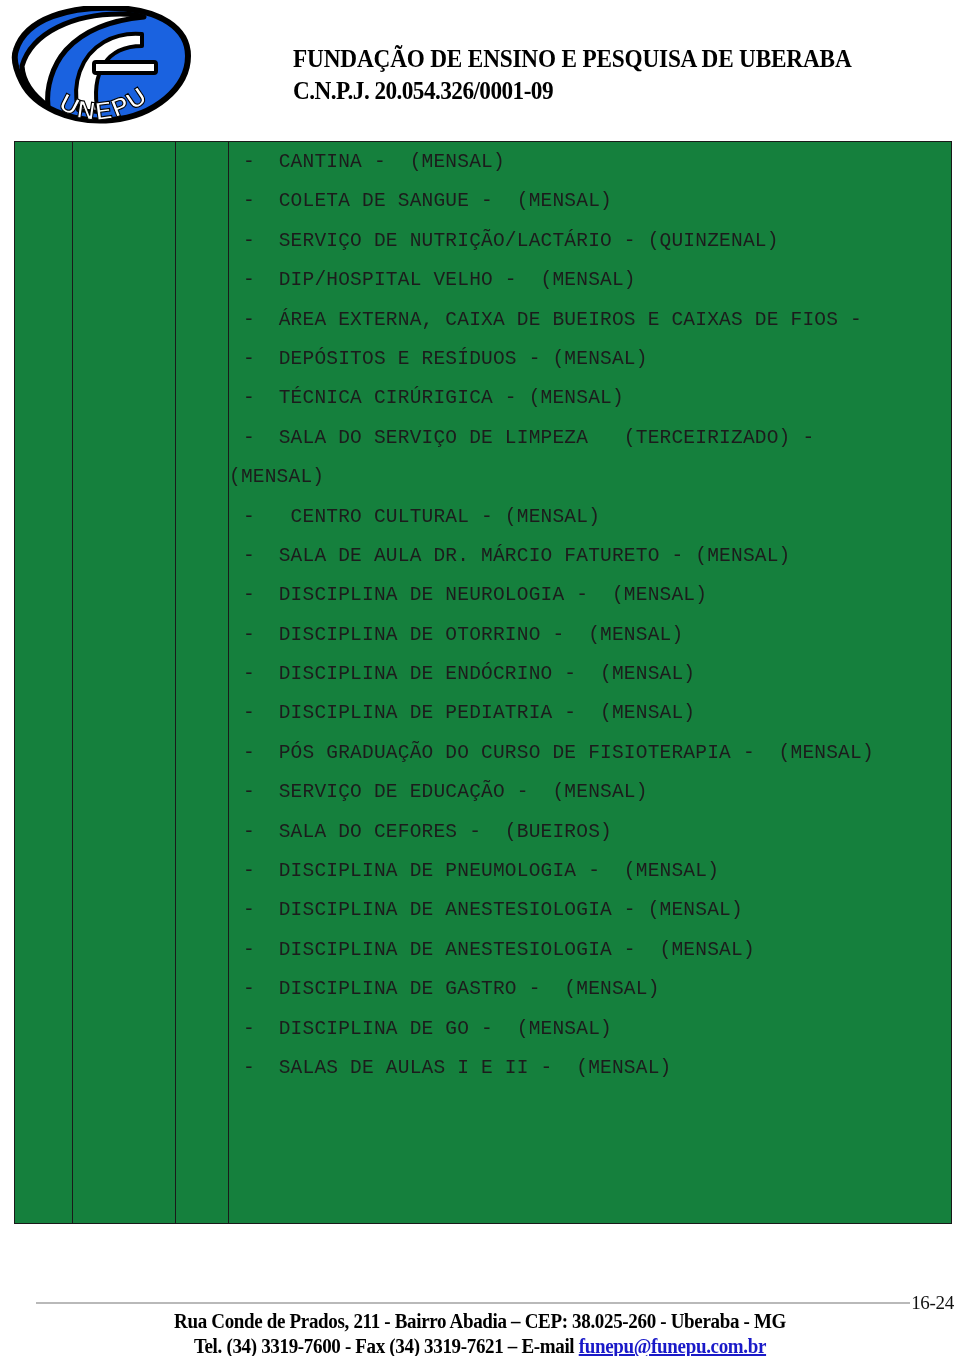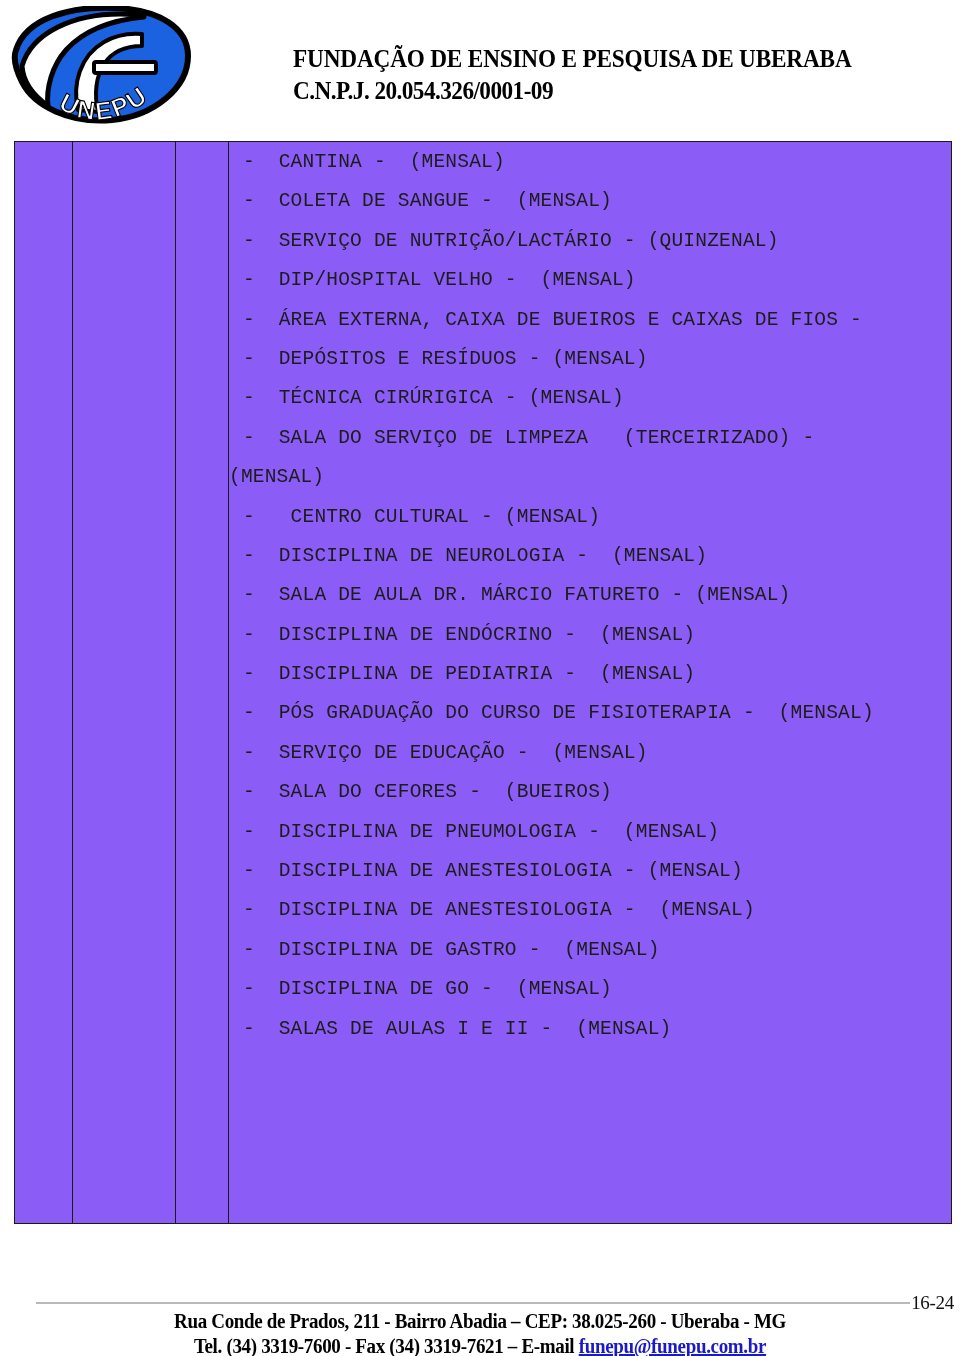--- a/index.html
+++ b/index.html
@@ -64,21 +64,21 @@
   
   #content-table {
     position: absolute;
     left: 14px;
     top: 141px;
     width: 938px;
     height: 1083px;
     border: 1.5px solid #1a1a1a;
     box-sizing: border-box;
     display: flex;
-    background: #8b5cf6;
+    background: #15803d;
   }
   .tcol {
     border-right: 1.5px solid #1a1a1a;
     box-sizing: border-box;
     height: 100%;
   }
   .tcol.c1 { width: 58px; }
   .tcol.c2 { width: 103px; }
   .tcol.c3 { width: 53px; }
   .tcol.c4 {
@@ -205,22 +205,23 @@
         <div class="line ind">-  CANTINA -  (MENSAL)</div>
         <div class="line ind">-  COLETA DE SANGUE -  (MENSAL)</div>
         <div class="line ind">-  SERVIÇO DE NUTRIÇÃO/LACTÁRIO - (QUINZENAL)</div>
         <div class="line ind">-  DIP/HOSPITAL VELHO -  (MENSAL)</div>
         <div class="line ind">-  ÁREA EXTERNA, CAIXA DE BUEIROS E CAIXAS DE FIOS -</div>
         <div class="line ind">-  DEPÓSITOS E RESÍDUOS - (MENSAL)</div>
         <div class="line ind">-  TÉCNICA CIRÚRIGICA - (MENSAL)</div>
         <div class="line ind">-  SALA DO SERVIÇO DE LIMPEZA   (TERCEIRIZADO) -</div>
         <div class="line cont">(MENSAL)</div>
         <div class="line ind">-   CENTRO CULTURAL - (MENSAL)</div>
+        <div class="line ind">-  SALA DE AULA DR. MÁRCIO FATURETO - (MENSAL)</div>
         <div class="line ind">-  DISCIPLINA DE NEUROLOGIA -  (MENSAL)</div>
-        <div class="line ind">-  SALA DE AULA DR. MÁRCIO FATURETO - (MENSAL)</div>
+        <div class="line ind">-  DISCIPLINA DE OTORRINO -  (MENSAL)</div>
         <div class="line ind">-  DISCIPLINA DE ENDÓCRINO -  (MENSAL)</div>
         <div class="line ind">-  DISCIPLINA DE PEDIATRIA -  (MENSAL)</div>
         <div class="line ind">-  PÓS GRADUAÇÃO DO CURSO DE FISIOTERAPIA -  (MENSAL)</div>
         <div class="line ind">-  SERVIÇO DE EDUCAÇÃO -  (MENSAL)</div>
         <div class="line ind">-  SALA DO CEFORES -  (BUEIROS)</div>
         <div class="line ind">-  DISCIPLINA DE PNEUMOLOGIA -  (MENSAL)</div>
         <div class="line ind">-  DISCIPLINA DE ANESTESIOLOGIA - (MENSAL)</div>
         <div class="line ind">-  DISCIPLINA DE ANESTESIOLOGIA -  (MENSAL)</div>
         <div class="line ind">-  DISCIPLINA DE GASTRO -  (MENSAL)</div>
         <div class="line ind">-  DISCIPLINA DE GO -  (MENSAL)</div>

